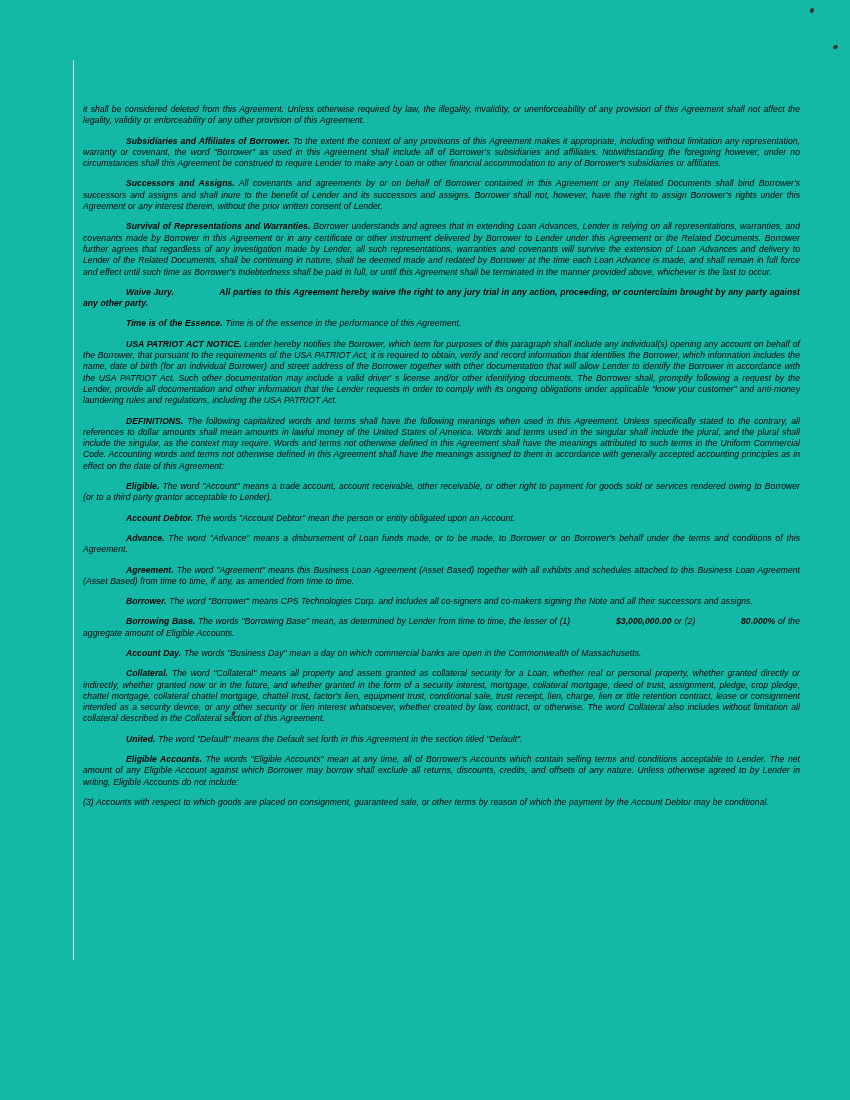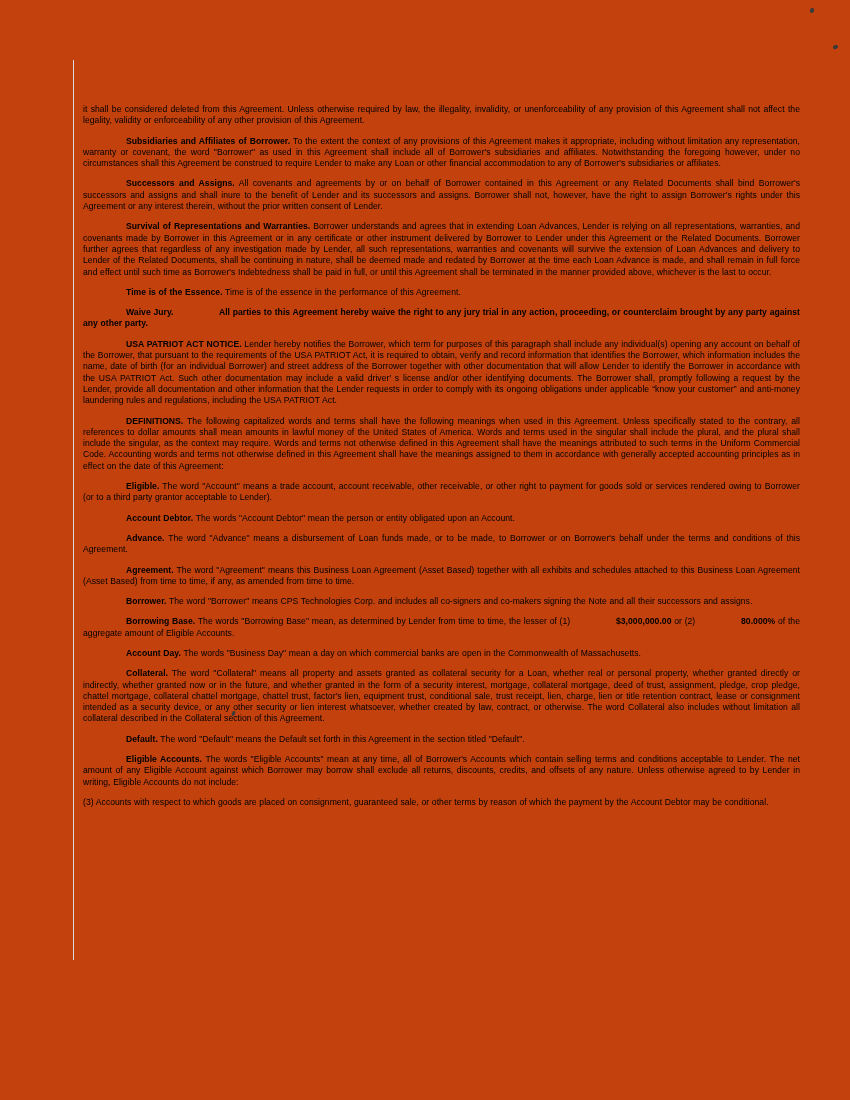--- a/index.html
+++ b/index.html
@@ -9,23 +9,24 @@
     background: #ffffff;
   }
   body {
     font-family: "Liberation Sans", sans-serif;
     color: #000000;
   }
   .page {
     position: relative;
     width: 850px;
     height: 1100px;
-    background: #c2410c;
+    background: #14b8a6;
     overflow: hidden;
     box-sizing: border-box;
+    font-style: italic;
   }
 
   
   .scan-edge-line {
     position: absolute;
     left: 73px;
     top: 60px;
     width: 1px;
     height: 900px;
     background: #d9d9d9;
@@ -82,23 +83,23 @@
   <div class="content">
 
     <p class="blk indent"><span>it shall be considered deleted from this Agreement.   Unless otherwise required by law, the illegality, invalidity, or unenforceability of any provision of this Agreement shall not affect the legality, validity or enforceability of any other provision of this Agreement.</span></p>
 
     <p class="blk indent"><b>Subsidiaries and Affiliates of Borrower.</b><span>  To the extent the context of any provisions of this Agreement makes it appropriate, including without limitation any representation, warranty or covenant, the word "Borrower" as used in this Agreement shall include all of Borrower's subsidiaries and affiliates.   Notwithstanding the foregoing however, under no circumstances shall this Agreement be construed to require Lender to make any Loan or other financial accommodation to any of Borrower's subsidiaries or affiliates.</span></p>
 
     <p class="blk indent"><b>Successors and Assigns.</b><span>  All covenants and agreements by or on behalf of Borrower contained in this Agreement or any Related Documents shall bind Borrower's successors and assigns and shall inure to the benefit of Lender and its successors and assigns.   Borrower shall not, however, have the right to assign Borrower's rights under this Agreement or any interest therein, without the prior written consent of Lender.</span></p>
 
     <p class="blk indent"><b>Survival of Representations and Warranties.</b><span>  Borrower understands and agrees that in extending Loan Advances, Lender is relying on all representations, warranties, and covenants made by Borrower in this Agreement or in any certificate or other instrument delivered by Borrower to Lender under this Agreement or the Related Documents.   Borrower further agrees that regardless of any investigation made by Lender, all such representations, warranties and covenants will survive the extension of Loan Advances and delivery to Lender of the Related Documents, shall be continuing in nature, shall be deemed made and redated by Borrower at the time each Loan Advance is made,   and shall remain in full force and effect until such time as Borrower's Indebtedness shall be paid in full, or until this Agreement shall be terminated in the manner provided above, whichever is the last to occur.</span></p>
 
+    <p class="blk indent"><b>Waive Jury.</b><b>   All parties to this Agreement hereby waive the right to any jury trial in any action, proceeding, or counterclaim brought by any party against any other party.</b></p>
+
     <p class="blk indent"><b>Time is of the Essence.</b><span>   Time is of the essence in the performance of this Agreement.</span></p>
-
-    <p class="blk indent"><b>Waive Jury.</b><b>   All parties to this Agreement hereby waive the right to any jury trial in any action, proceeding, or counterclaim brought by any party against any other party.</b></p>
 
     <p class="blk indent"><b>USA PATRIOT ACT NOTICE.</b><span> Lender hereby notifies the Borrower, which term for purposes of this paragraph shall include any individual(s) opening any account on behalf of the Borrower, that pursuant to the requirements of the USA PATRIOT Act, it is required to obtain, verify and record information that identifies the Borrower, which information includes the name, date of birth (for an individual Borrower) and street address of the Borrower together with other documentation that will allow Lender to identify the Borrower in accordance with the USA PATRIOT Act. Such other documentation may include a valid driver′ s license and/or other identifying documents. The Borrower shall, promptly following a request by the Lender, provide all documentation and other information that the Lender requests in order to comply with its ongoing obligations under applicable “know your customer” and anti-money laundering rules and regulations, including the USA PATRIOT Act.</span></p>
 
     <p class="blk noindent"><b>DEFINITIONS.</b><span>  The following capitalized words and terms shall have the following meanings when used in this Agreement.   Unless specifically stated to the contrary, all references to dollar amounts shall mean amounts in lawful money of the United States of America.   Words and terms used in the singular shall include the plural, and the plural shall include the singular, as the context may require.   Words and terms not otherwise defined in this Agreement shall have the meanings attributed to such terms in the Uniform Commercial Code.   Accounting words and terms not otherwise defined in this Agreement shall have the meanings assigned to them in accordance with generally accepted accounting principles as in effect on the date of this Agreement:</span></p>
 
     <p class="blk indent"><b>Eligible.</b><span>   The word "Account" means a trade account, account receivable, other receivable, or other right to payment for goods sold or services rendered owing to Borrower (or to a third party grantor acceptable to Lender).</span></p>
 
     <p class="blk indent"><b>Account Debtor.</b><span>   The words "Account Debtor" mean the person or entity obligated upon an Account.</span></p>
 
     <p class="blk indent"><b>Advance.</b><span>   The word "Advance" means a disbursement of Loan funds made, or to be made, to Borrower or on Borrower's behalf under the terms and conditions of this Agreement.</span></p>
@@ -106,21 +107,21 @@
     <p class="blk indent"><b>Agreement.</b><span>   The word "Agreement" means this Business Loan Agreement (Asset Based) together with all exhibits and schedules attached to this Business Loan Agreement (Asset Based) from time to time, if any, as amended from time to time.</span></p>
 
     <p class="blk indent"><b>Borrower.</b><span>   The word "Borrower" means CPS Technologies Corp. and includes all co-signers and co-makers signing the Note and all their successors and assigns.</span></p>
 
     <p class="blk indent"><b>Borrowing Base.</b><span>   The words "Borrowing Base" mean, as determined by Lender from time to time, the lesser of  (1)  </span><b>$3,000,000.00</b><span>    or (2) </span><b>80.000%</b><span> of the aggregate amount of Eligible Accounts.</span></p>
 
     <p class="blk indent"><b>Account Day.</b><span>   The words "Business Day" mean a day on which commercial banks are open in the Commonwealth of Massachusetts.</span></p>
 
     <p class="blk indent"><b>Collateral.</b><span>   The word "Collateral" means all property and assets granted as collateral security for a Loan, whether real or personal property, whether granted directly or indirectly, whether granted now or in the future, and whether granted in the form of a security interest, mortgage, collateral mortgage, deed of trust, assignment, pledge, crop pledge, chattel mortgage, collateral chattel mortgage, chattel trust, factor's lien, equipment trust, conditional sale, trust receipt, lien, charge, lien or title retention contract, lease or consignment intended as a security device, or any other security or lien interest whatsoever, whether created by law, contract, or otherwise.   The word Collateral also includes without limitation all collateral described in the Collateral section of this Agreement.</span></p>
 
-    <p class="blk indent"><b>Default.</b><span>   The word "Default" means the Default set forth in this Agreement in the section titled "Default".</span></p>
+    <p class="blk indent"><b>United.</b><span>   The word "Default" means the Default set forth in this Agreement in the section titled "Default".</span></p>
 
     <p class="blk indent"><b>Eligible Accounts.</b><span>   The words "Eligible Accounts" mean at any time, all of Borrower's Accounts which contain selling terms and conditions acceptable to Lender.   The net amount of any Eligible Account against which Borrower may borrow shall exclude all returns, discounts, credits, and offsets of any nature.   Unless otherwise agreed to by Lender in writing, Eligible Accounts do not include:</span></p>
 
 
 
     <p class="blk listitem"><span class="num">(3)</span><span>   Accounts with respect to which goods are placed on consignment, guaranteed sale, or other terms by reason of which the payment by the Account Debtor may be conditional.</span></p>
 
 
   </div>
 </div>

